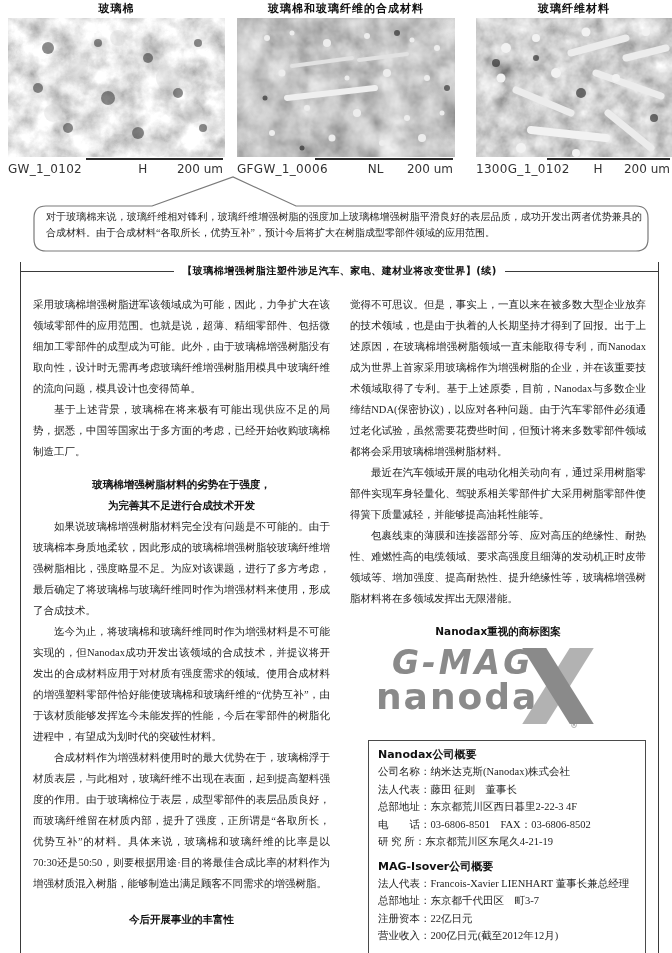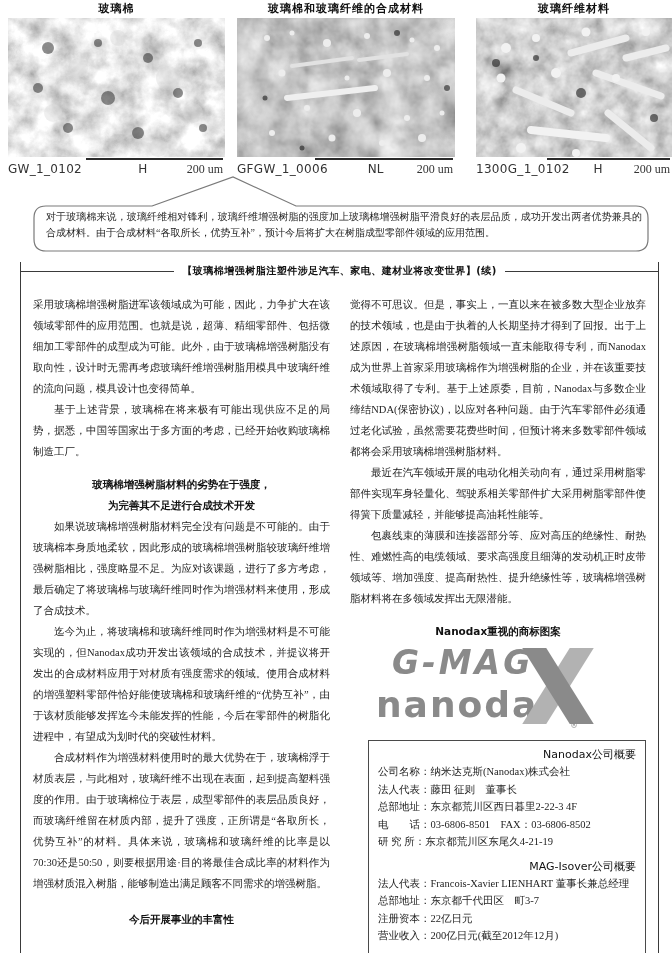--- a/index.html
+++ b/index.html
@@ -16,21 +16,21 @@
     text-align:center; font-family:"DejaVu Sans", sans-serif;
     font-size:11px; font-weight:bold; color:#111; height:14px; line-height:14px;
     letter-spacing:1px; margin-bottom:2px; white-space:nowrap;
   }
   .sem-img { width:100%; height:139px; overflow:hidden; background:#9a9a9a; }
   .sem-img svg { display:block; }
   .sem-footer { position:relative; height:15px; font-family:"DejaVu Sans", sans-serif; font-size:12px; color:#333; }
   .sem-footer .bar { position:absolute; top:1px; left:36%; right:2px; height:2px; background:#2b2b2b; }
   .sem-footer .code { position:absolute; left:0; top:5px; letter-spacing:.3px; }
   .sem-footer .mode { position:absolute; left:60%; top:5px; }
-  .sem-footer .scaletxt { position:absolute; right:2px; top:5px;font-family:Liberation Serif, serif; }
+  .sem-footer .scaletxt { position:absolute; right:2px; top:5px; }
 
   
   .bubble-svg { position:absolute; left:0; top:168px; }
   .bubble-text {
     position:absolute; left:46px; top:209px; width:596px;
     font-size:10px; line-height:16px; text-align:justify; color:#1d1d1d;
   }
 
   
   .bodybox {
@@ -59,37 +59,37 @@
   .chead.gap-big { margin-top:15px; }
 
   
   .logo { position:relative; height:86px; margin:4px 0 8px 8px; }
   .logo-l1 {
     font-family:"DejaVu Sans", sans-serif; font-weight:bold; font-style:italic;
     font-size:33px; line-height:33px; letter-spacing:3px; color:#8a8a8a; margin-left:34px;
   }
   .logo-l2 {
     font-family:"DejaVu Sans", sans-serif; font-weight:bold;
-    font-size:36px; line-height:36px; letter-spacing:2px; color:#8a8a8a; margin-left:18px; margin-top:8px;
+    font-size:36px; line-height:36px; letter-spacing:2px; color:#8a8a8a; margin-left:18px; margin-top:0;
   }
   .logo-x { position:absolute; right:28px; top:0; width:120px; height:80px; }
   .logo-x .xa, .logo-x .xb { position:absolute; top:2px; left:48px; width:24px; height:76px; }
   .logo-x .xa { background:#b2b2b2; transform:skewX(-32deg); }
   .logo-x .xb { background:#8a8a8a; transform:skewX(32deg); }
   .logo-x .x-char { position:absolute; font-size:0; }
   .logo-x .reg { position:absolute; right:40px; bottom:-4px; font-size:8px; color:#8a8a8a; font-family:"DejaVu Sans", sans-serif; }
 
   
   .cobox {
     margin-left:18px; border:1px solid #4a4a4a; padding:5px 9px 8px 9px;
     font-size:10.5px; color:#1d1d1d;
   }
   .cotitle {
-    text-align:right; font-family:"DejaVu Sans", sans-serif;
-    font-weight:normal; font-size:11px; line-height:17px; color:#111;
+    text-align:left; font-family:"DejaVu Sans", sans-serif;
+    font-weight:bold; font-size:11px; line-height:17px; color:#111;
   }
   .cotitle.gap { margin-top:7px; }
   .corow { line-height:17.5px; white-space:nowrap; overflow:hidden; }
 </style>
 </head>
 <body>
 
 <div class="page">
 
   <svg width="0" height="0" style="position:absolute">

